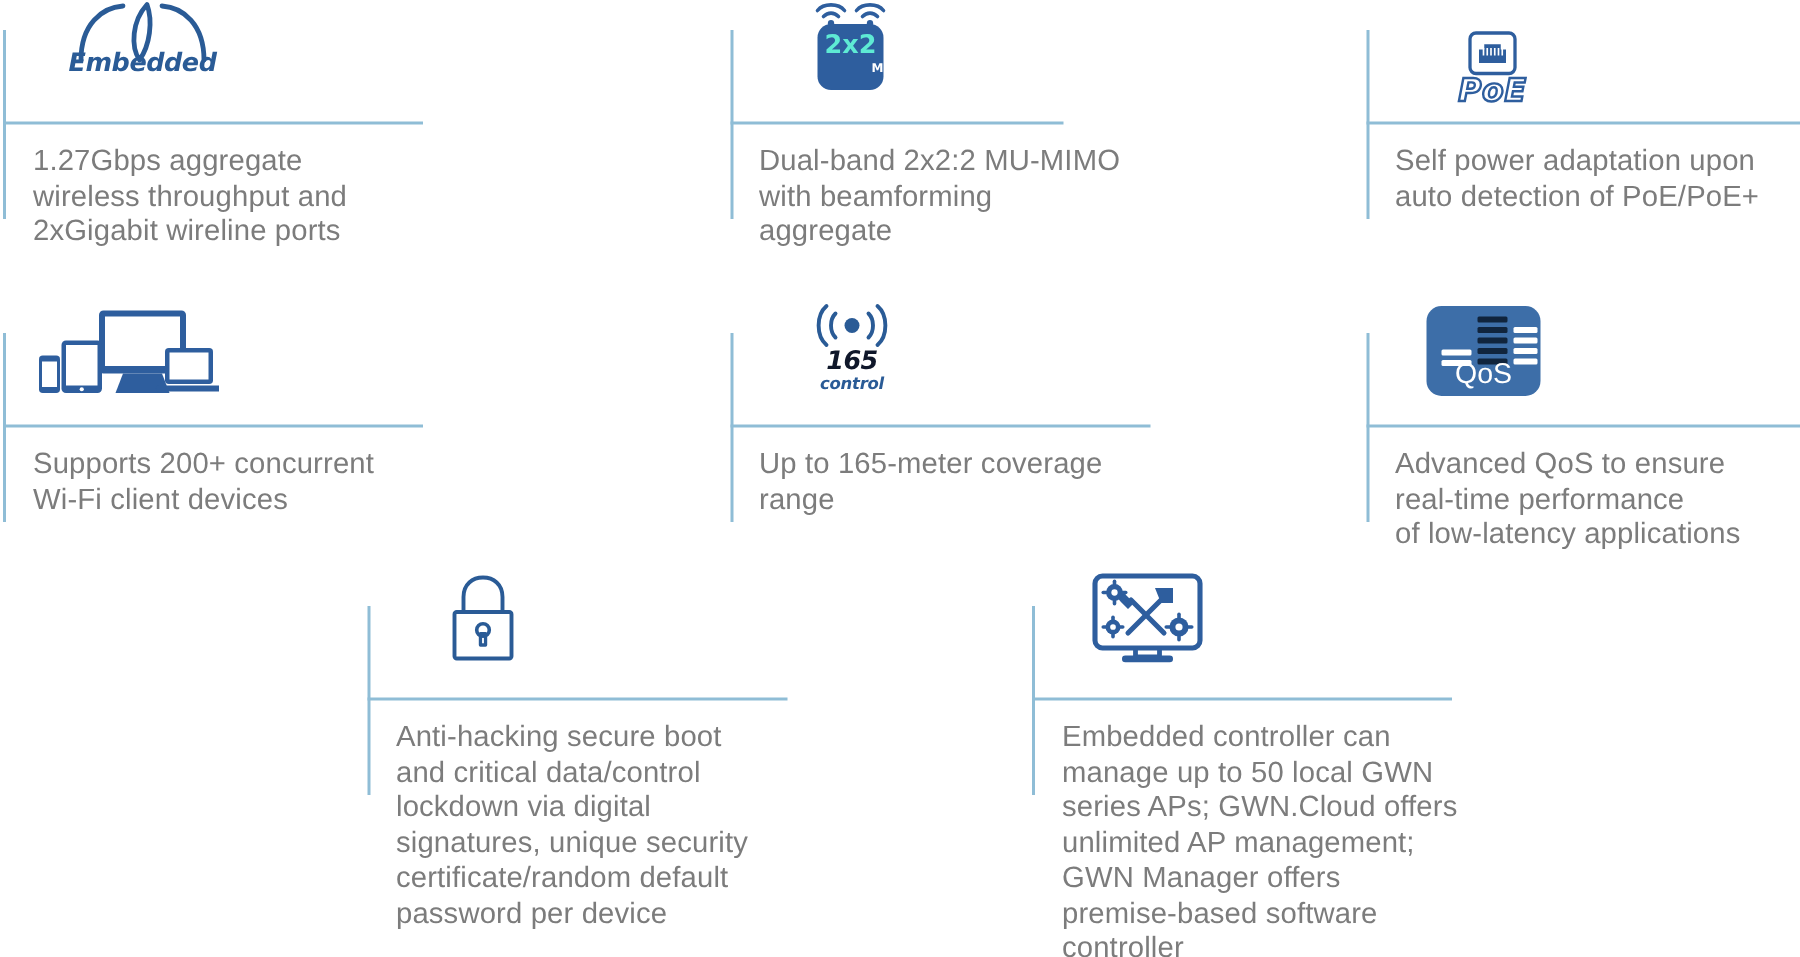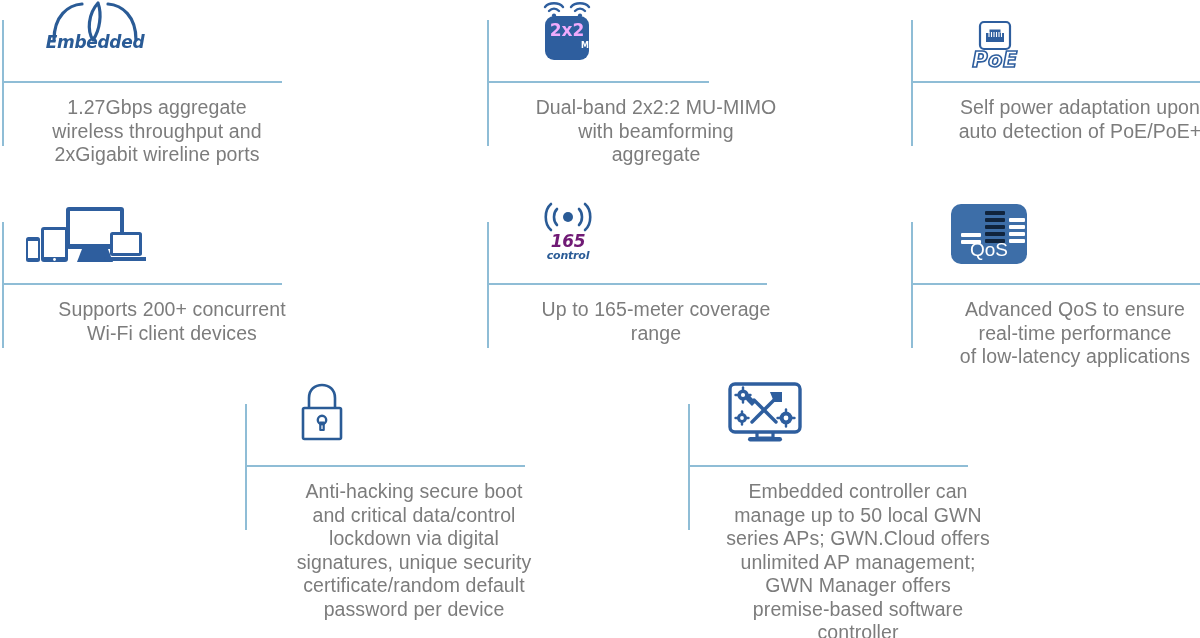--- a/index.html
+++ b/index.html
@@ -18,42 +18,41 @@
   .hline{position:absolute;height:2px;background:#8fbdd6;}
 
   .icon-wrap{position:absolute;}
   .desc{
     position:absolute;
     color:#7c7c7c;
     font-size:19.5px;
     line-height:23.5px;
     letter-spacing:0.1px;
     white-space:pre-line;
-    text-align:center;
   }
 
   
   .gigabit{position:relative;width:110px;height:70px;}
   .gigabit .gwrap{position:absolute;left:0;top:-2px;}
   .gigabit .glabel{
     position:absolute;left:0;top:30px;width:110px;text-align:center;
     font-family:"DejaVu Sans", sans-serif;
     font-weight:bold;font-style:italic;font-size:17px;color:#2a5b96;
     letter-spacing:-0.3px;
   }
 
   
   .mimo{position:relative;width:90px;height:70px;}
   .mimo .badge{
     position:absolute;left:23px;top:18px;width:44px;height:44px;
     background:#2e5e9e;border-radius:9px;
   }
   .mimo .b1{
     position:absolute;left:0;top:4px;width:44px;text-align:center;
-    color:#f0abfc;font-weight:bold;font-size:17px;
+    color:#5eead4;font-weight:bold;font-size:17px;
     font-family:"DejaVu Sans", sans-serif;
   }
   .mimo .b2{
     position:absolute;left:0;top:25px;width:44px;text-align:center;
     color:#ffffff;font-weight:bold;font-size:8px;letter-spacing:0.6px;
     font-family:"DejaVu Sans", sans-serif;
     margin-left:28px;
   }
 
   
@@ -65,21 +64,21 @@
     color:#ffffff;
     -webkit-text-stroke:1.6px #2e5e9e;
     letter-spacing:0.5px;
   }
 
   
   .meters{position:relative;width:80px;height:70px;}
   .meters .m1{
     position:absolute;left:0;top:31px;width:80px;text-align:center;
     font-family:"DejaVu Sans", sans-serif;
-    font-weight:bold;font-style:italic;font-size:17px;color:#701a75;
+    font-weight:bold;font-style:italic;font-size:17px;color:#0f172a;
     letter-spacing:-0.4px;
   }
   .meters .m2{
     position:absolute;left:0;top:49px;width:80px;text-align:center;
     font-family:"DejaVu Sans", sans-serif;
     font-weight:bold;font-style:italic;font-size:11px;color:#2a5b96;
     letter-spacing:-0.2px;
   }
 
   

